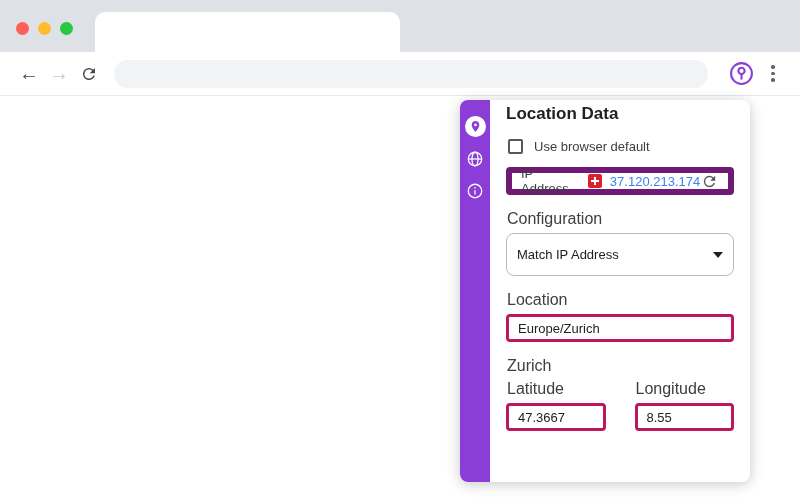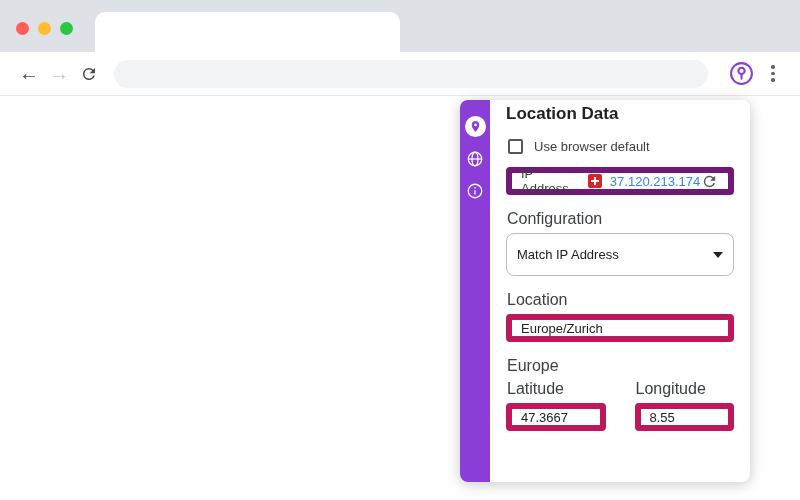--- a/index.html
+++ b/index.html
@@ -43,21 +43,21 @@
   .flag { width:14px; height:14px; background:#d8232a; border-radius:2px; position:relative; margin:0 8px; flex:0 0 auto; }
   .flag::before { content:""; position:absolute; left:3px; top:6px; width:8px; height:2px; background:#fff; }
   .flag::after { content:""; position:absolute; left:6px; top:3px; width:2px; height:8px; background:#fff; }
   .ip-value { color:#3b82f6; }
   .refresh-btn { margin-left:auto; width:20px; height:20px; display:flex; align-items:center; justify-content:center; cursor:pointer; }
 
   .field-label { font-size:16px; color:#3c4043; margin:0 0 5px 1px; }
   .select-box { height:43px; border:1px solid #b9bbbe; border-radius:8px; display:flex; align-items:center; justify-content:space-between; padding:0 10px; font-size:13px; color:#202124; margin-bottom:15px; background:#fff; cursor:pointer; }
   .caret { width:0; height:0; border-left:5px solid transparent; border-right:5px solid transparent; border-top:6px solid #202124; }
 
-  .text-input { display:block; width:100%; height:28px; border:6px solid #be185d; border-radius:4px; padding:0 9px; font-size:13px; color:#202124; margin-bottom:15px; font-family:inherit; background:#fff; outline:none; }
+  .text-input { display:block; width:100%; height:28px; border:3px solid #be185d; border-radius:4px; padding:0 9px; font-size:13px; color:#202124; margin-bottom:15px; font-family:inherit; background:#fff; outline:none; }
 
   .coords { display:flex; gap:29px; }
   .coord { flex:1; min-width:0; }
 </style>
 </head>
 <body>
 
 <div class="window">
 
   <div class="tabstrip">
@@ -147,21 +147,21 @@
             <span class="caret"></span>
           </div>
         </div>
 
         <div>
           <div class="field-label">Location</div>
           <input class="text-input" value="Europe/Zurich" style="">
         </div>
 
         <div>
-          <div class="field-label">Europe</div>
+          <div class="field-label">Zurich</div>
         </div>
 
         <div class="coords">
           <div class="coord">
             <div class="field-label">Latitude</div>
             <input class="text-input" value="47.3667" style="">
           </div>
           <div class="coord">
             <div class="field-label">Longitude</div>
             <input class="text-input" value="8.55" style="">

